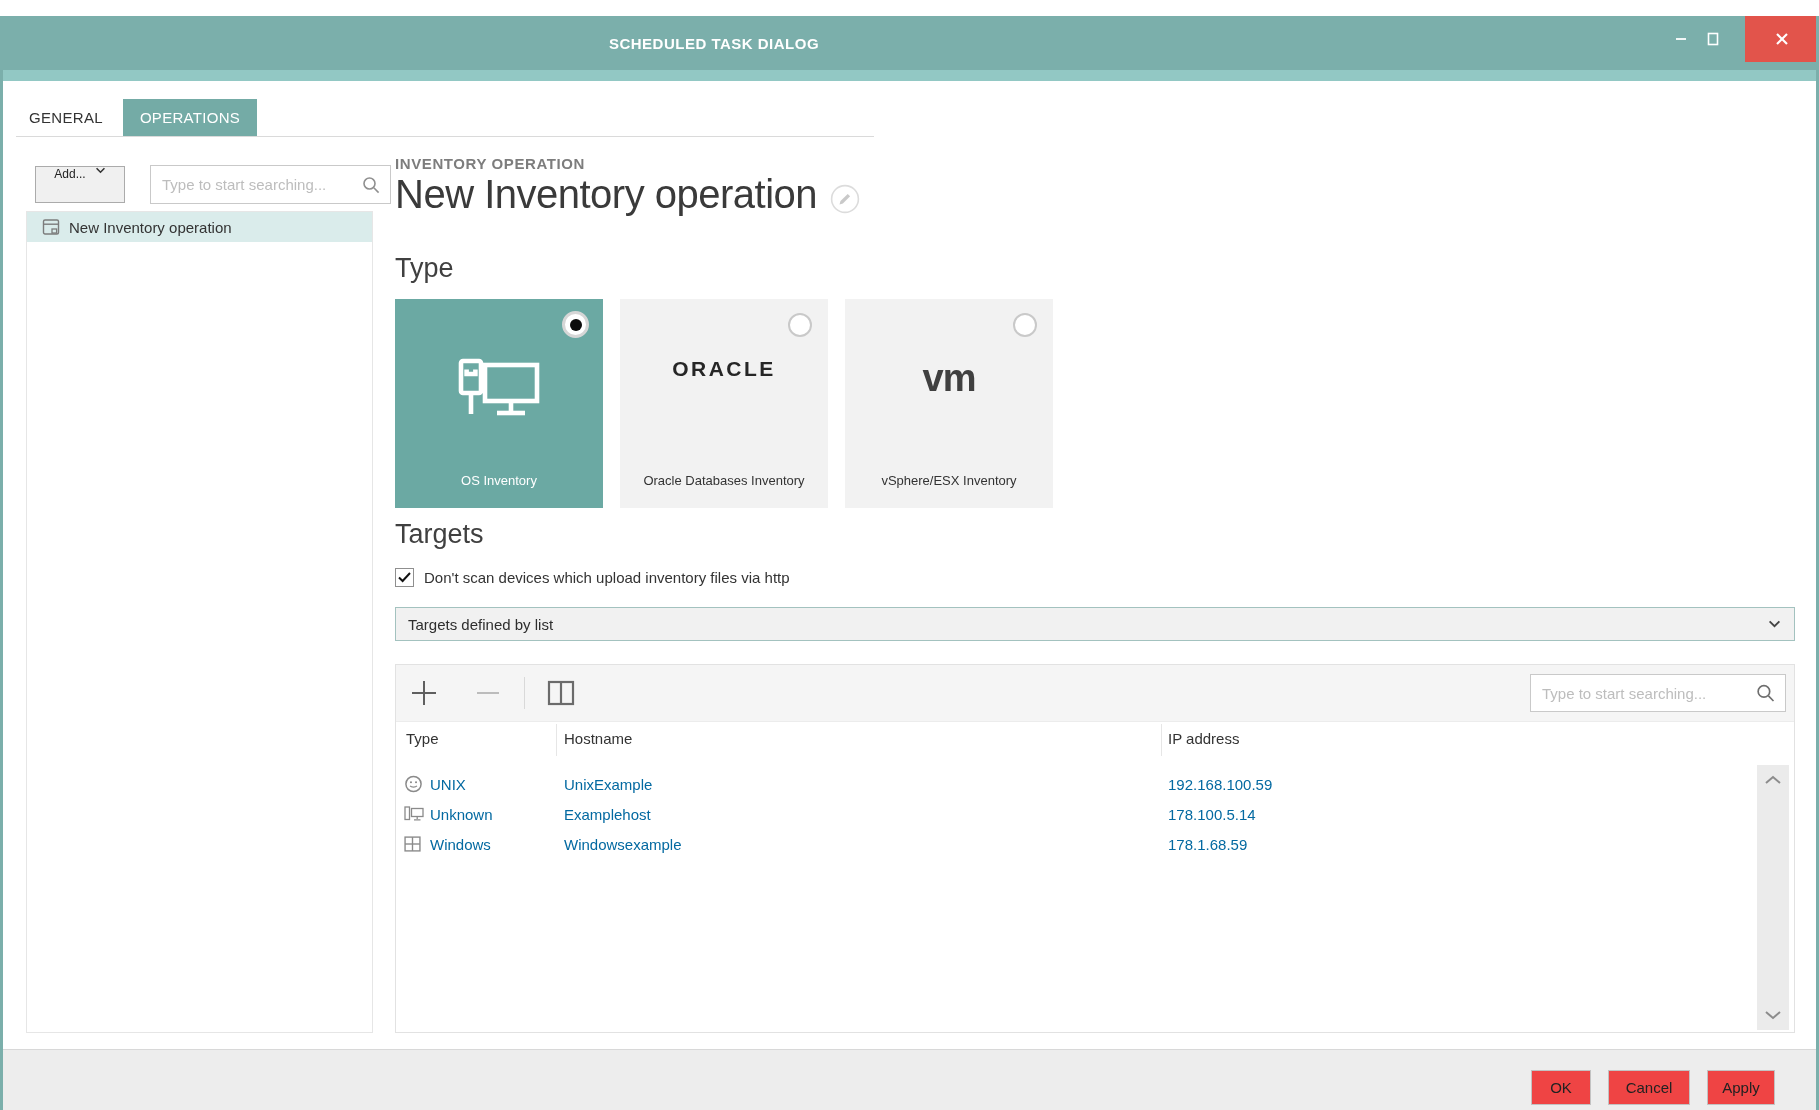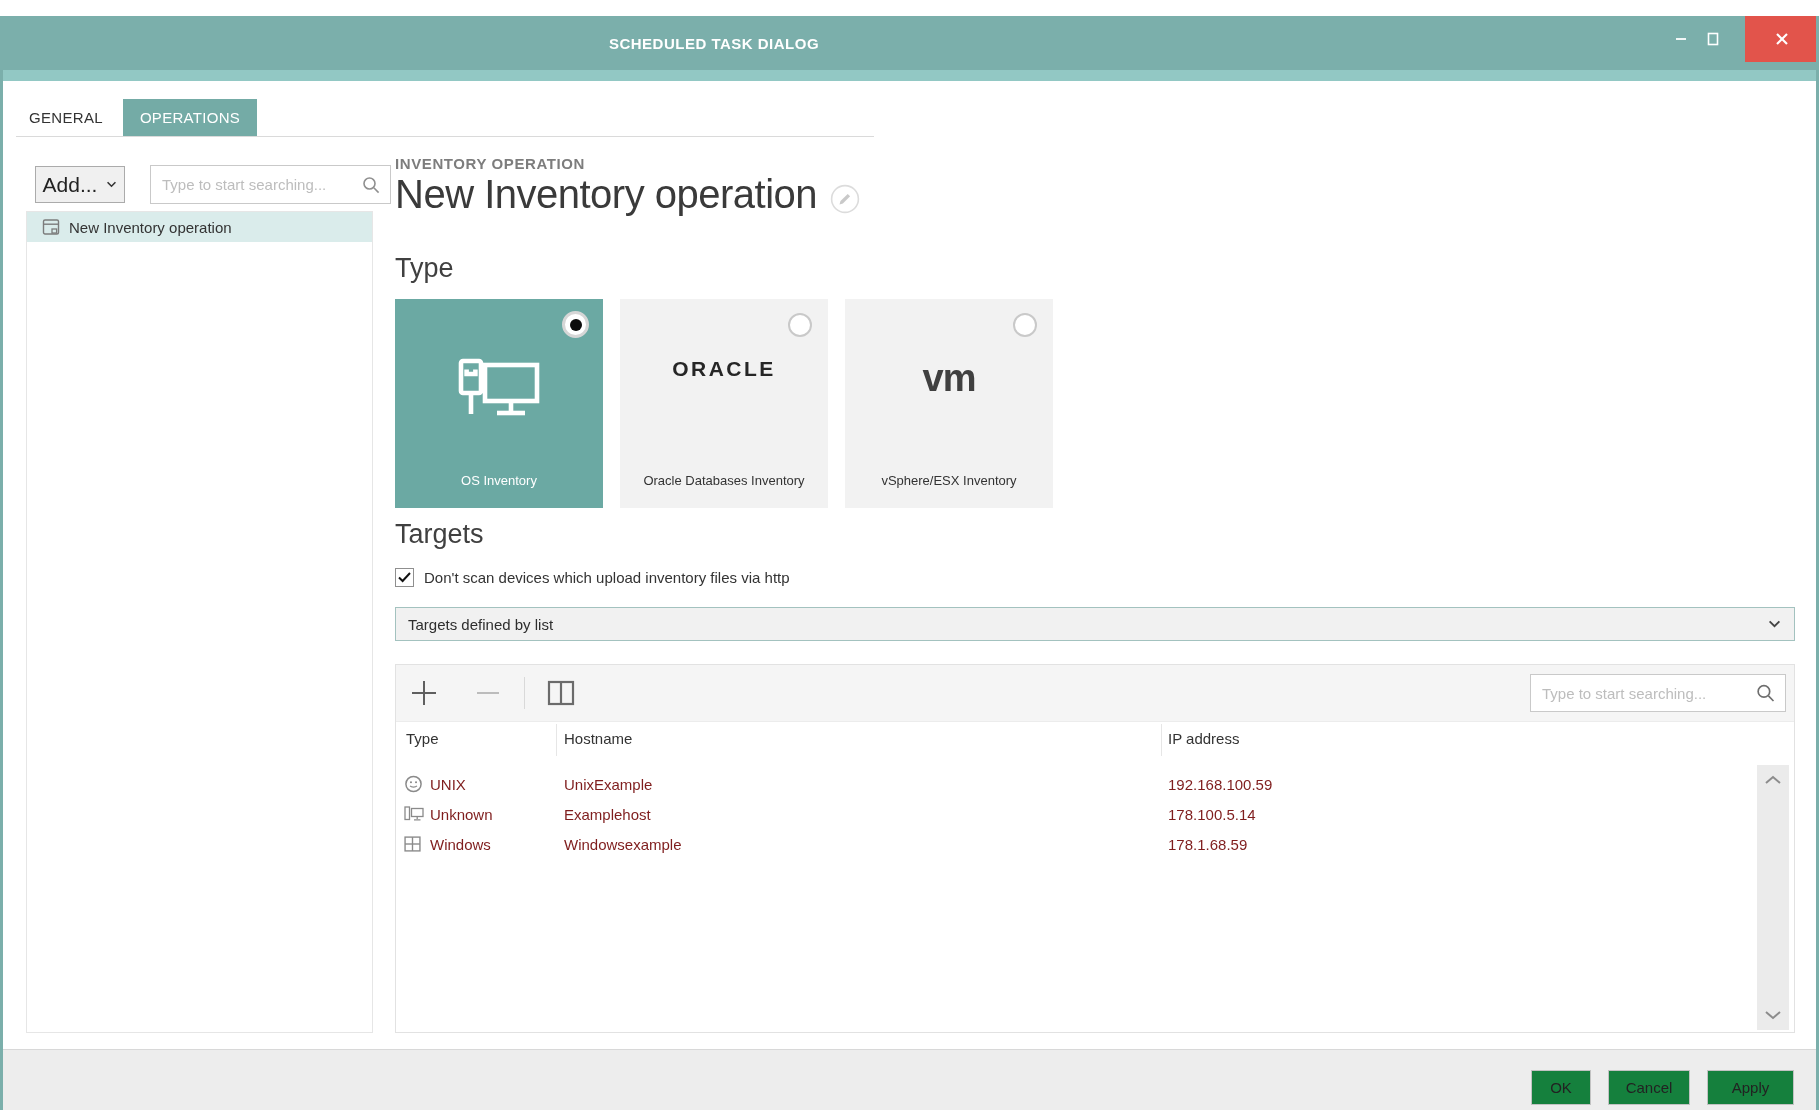--- a/index.html
+++ b/index.html
@@ -20,22 +20,22 @@
 
   
   .tab{position:absolute;top:83px;height:37px;display:flex;align-items:center;justify-content:center;
     font-size:15px;letter-spacing:.3px;}
   .tab-general{left:16px;width:100px;color:#333;}
   .tab-operations{left:123px;width:134px;background:#74aba6;color:#fff;}
   .tab-underline{position:absolute;left:16px;top:120px;width:858px;height:1px;background:#dadada;}
 
   
   .add-btn{position:absolute;left:35px;top:150px;width:90px;height:37px;background:#f0f0f0;
-    border:1px solid #ababab;display:flex;align-items:center;justify-content:center;gap:9px;
-    font-size:21px;color:#222;box-sizing:border-box;}
+    border:1px solid #ababab;display:flex;justify-content:center;gap:9px;
+    font-size:12px;color:#222;box-sizing:border-box;}
   .searchbox{position:absolute;box-sizing:border-box;background:#fff;border:1px solid #c9c9c9;}
   .searchbox input{position:absolute;left:0;top:0;width:100%;height:100%;border:none;outline:none;
     background:transparent;font-family:"Liberation Sans",sans-serif;font-size:15px;color:#0c4a6e;
     padding:0 36px 0 11px;box-sizing:border-box;}
   .searchbox input::placeholder{color:#bdbdbd;}
   .searchbox .mag{position:absolute;right:9px;top:50%;transform:translateY(-50%);color:#8f8f8f;line-height:0;}
   .search-left{left:150px;top:149px;width:241px;height:39px;}
   .tree-panel{position:absolute;left:26px;top:195px;width:347px;height:822px;border:1px solid #e6e6e6;
     box-sizing:border-box;background:#fff;}
   .tree-item{height:30px;background:#daeceb;display:flex;align-items:center;gap:9px;padding-left:15px;
@@ -85,35 +85,35 @@
   .tool-btn{position:absolute;top:8px;width:40px;height:40px;display:flex;align-items:center;justify-content:center;}
   .tb-add{left:8px}.tb-remove{left:72px}.tb-columns{left:145px}
   .tool-sep{position:absolute;left:128px;top:12px;width:1px;height:32px;background:#d9d9d9;}
   .search-table{right:8px;top:9px;width:256px;height:38px;position:absolute;}
   .grid-header{position:absolute;left:0;top:57px;right:0;height:36px;font-size:15px;color:#333;}
   .gh-cell{position:absolute;top:8px;}
   .gh-type{left:10px}.gh-host{left:168px}.gh-ip{left:772px}
   .gh-sep{position:absolute;top:2px;width:1px;height:32px;background:#e6e6e6;}
   .ghs1{left:160px}.ghs2{left:765px}
   .grid-rows{position:absolute;left:0;top:104px;right:0;}
-  .grid-row{position:relative;height:30px;font-size:15px;color:#7f1d1d;}
+  .grid-row{position:relative;height:30px;font-size:15px;color:#0369a1;}
   .cell{position:absolute;top:50%;transform:translateY(-50%);white-space:nowrap;}
   .cell-icon{left:8px;line-height:0;}
   .cell-type{left:34px}.cell-host{left:168px}.cell-ip{left:772px}
   .vscroll{position:absolute;right:5px;top:100px;width:32px;height:265px;background:#ebebeb;}
   .vs-btn{position:absolute;left:0;width:32px;height:26px;display:flex;align-items:center;justify-content:center;}
   .vs-up{top:2px}.vs-down{bottom:2px}
 
   
   .footer{position:absolute;left:0;top:1033px;width:100%;height:64px;background:#ededed;border-top:1px solid #d8d8d8;box-sizing:border-box;}
-  .f-btn{position:absolute;top:20px;height:35px;background:#15803d;border:1px solid #c2c2c2;box-sizing:border-box;
+  .f-btn{position:absolute;top:20px;height:35px;background:#ef4444;border:1px solid #c2c2c2;box-sizing:border-box;
     font-size:15px;color:#222;display:flex;align-items:center;justify-content:center;font-family:"Liberation Sans",sans-serif;}
   .f-ok{left:1531px;width:60px;}
   .f-cancel{left:1608px;width:82px;}
-  .f-apply{left:1707px;width:87px;}
+  .f-apply{left:1707px;width:68px;}
   .bottomstrip{position:absolute;left:0;top:1097px;width:100%;height:13px;background:#7bafab;}
 </style>
 </head>
 <body>
 
 <div class="window">
 
   <div class="titlebar">
     <div class="title">SCHEDULED TASK DIALOG</div>
     <div class="winbtn btn-min">

